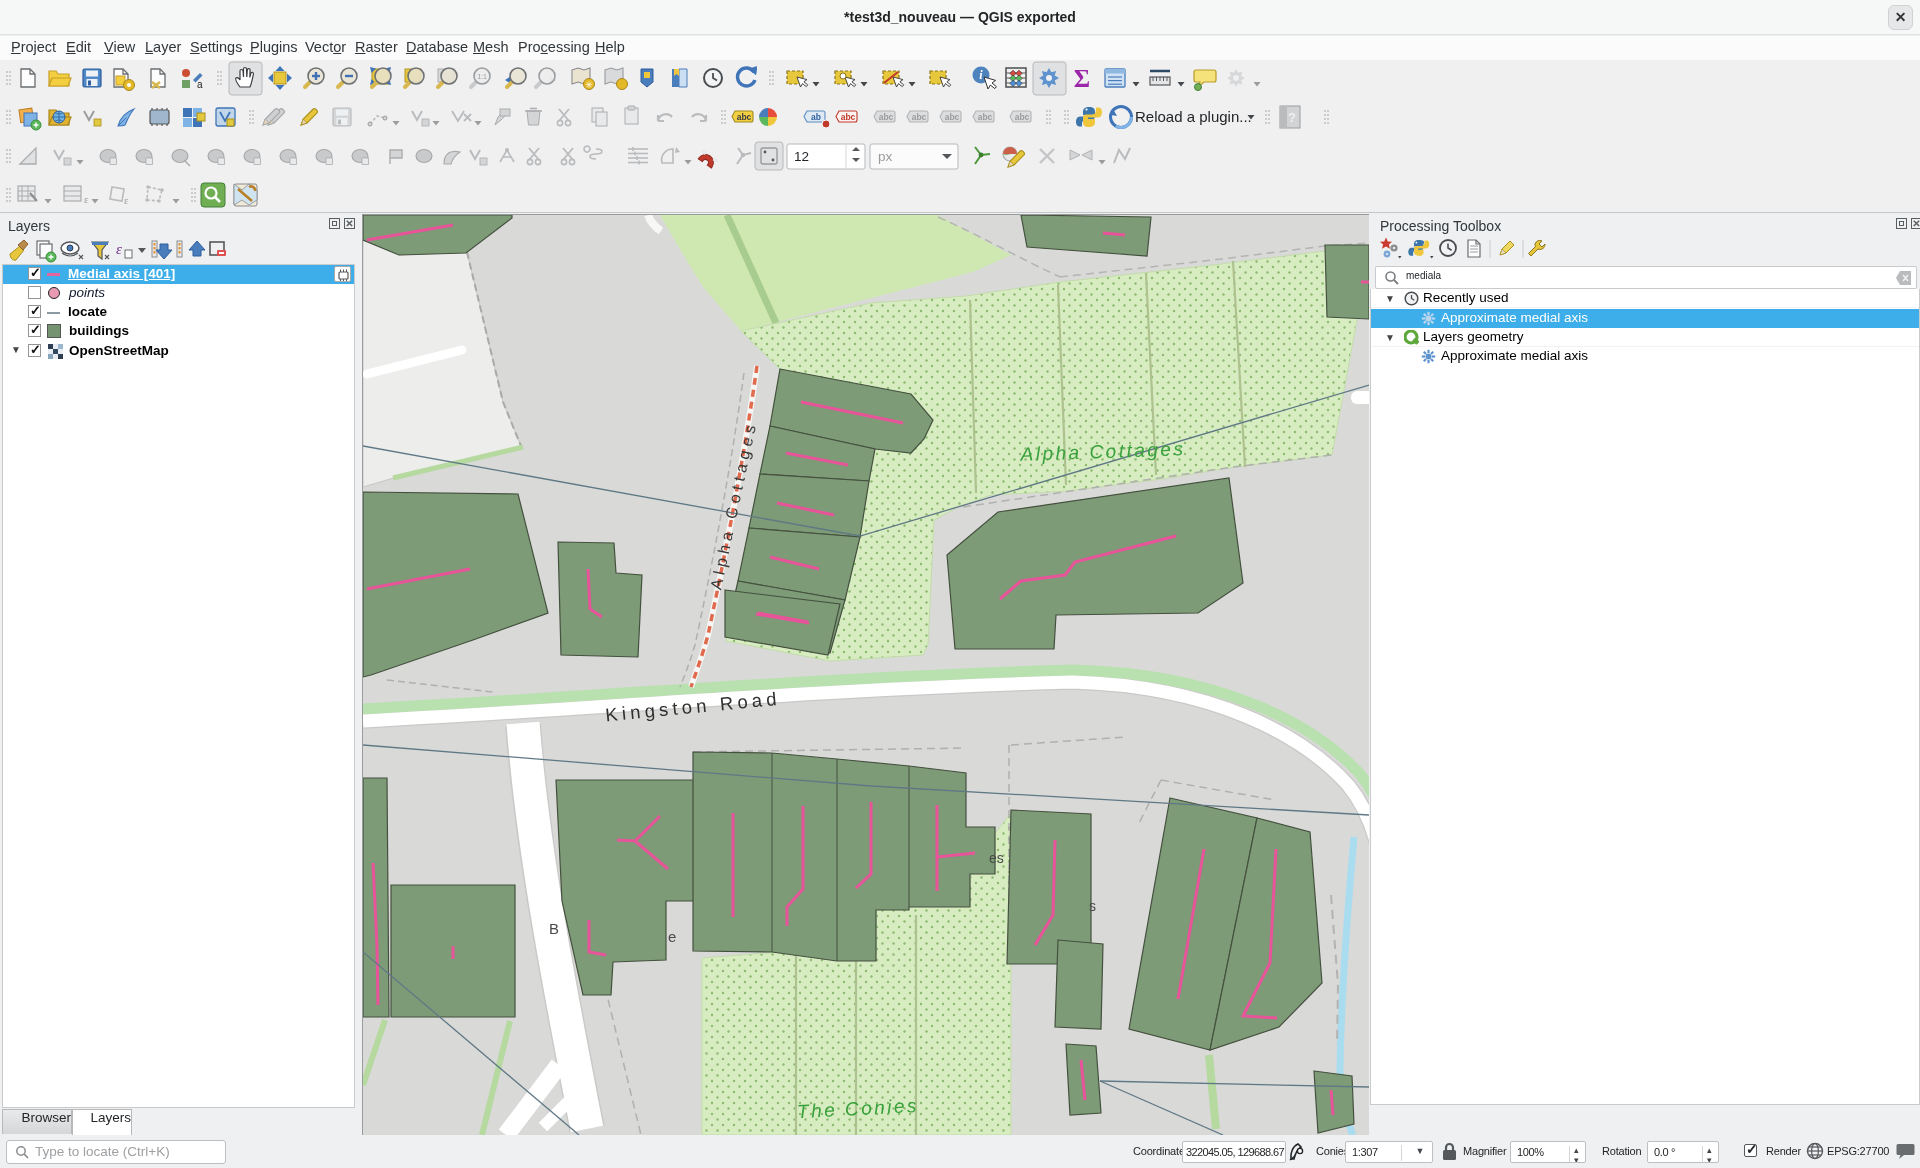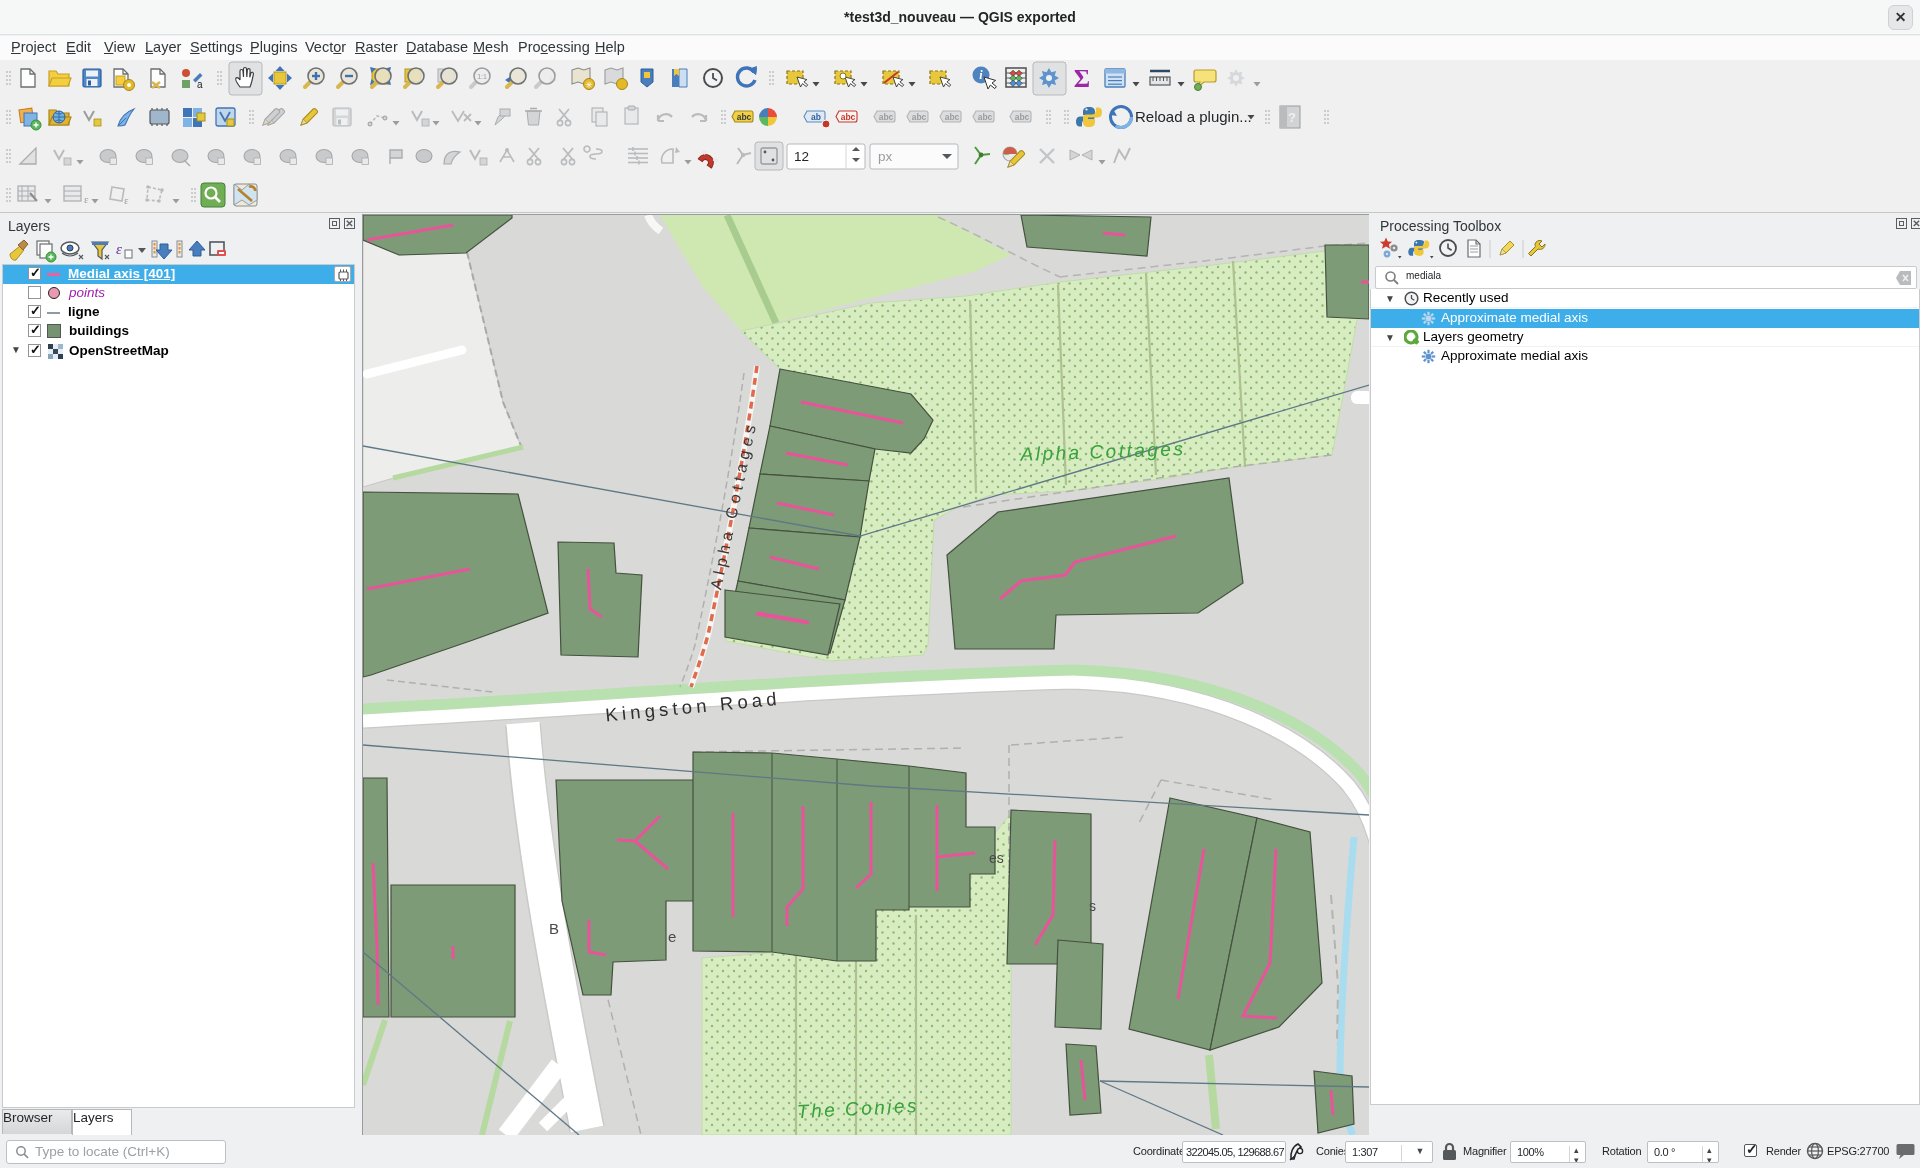--- a/index.html
+++ b/index.html
@@ -33,21 +33,21 @@
   .prow { position:absolute; left:0; width:548px; height:19px; font-size:13.5px; color:#000; border-bottom:1px solid #f2f2f2;}
   
   #statusbar { left:0; top:1136px; width:1920px; height:32px; background:#eff0f1; font-size:11px; letter-spacing:-0.2px; color:#232629; }
   #statusbar .inp { position:absolute; top:5px; height:22px; background:#fff; border:1px solid #bdbfc1; border-radius:2px; font-size:11px; letter-spacing:-0.35px; color:#232629; padding:4px 6px; white-space:nowrap; overflow:hidden; }
   #statusbar .lbl { position:absolute; top:9px; }
   .spin { position:absolute; width:16px; top:4px; height:24px; border-left:1px solid #d5d6d7; }
   .spin:before { content:"▴"; position:absolute; top:-1px; left:4px; font-size:9px; color:#444; }
   .spin:after { content:"▾"; position:absolute; top:9px; left:4px; font-size:9px; color:#444; }
   #locate { position:absolute; left:6px; top:1140px; width:220px; height:24px; background:#fff; border:1px solid #bdbfc1; border-radius:3px; color:#9da0a3; font-size:13.5px; padding:3px 6px 0 28px; }
   #tabs { position:absolute; left:0px; top:1109px; }
-  .tab { position:absolute; top:0; height:25px; font-size:13.5px; color:#232629; text-align:left; }
+  .tab { position:absolute; top:0; height:25px; font-size:13.5px; color:#232629; text-align:right; }
 </style></head>
 <body>
   <div class="abs" id="titlebar">
     <div class="abs" id="title">*test3d_nouveau — QGIS exported</div>
     <div class="abs" id="closebtn">✕</div>
   </div>
   <div class="abs" id="menubar">
     <span style="left:11px"><u>P</u>roject</span>
     <span style="left:66px"><u>E</u>dit</span>
     <span style="left:104px"><u>V</u>iew</span>
@@ -533,27 +533,27 @@
               <line x1="11.5" y1="2.5" x2="11.5" y2="5"></line>
               <line x1="5.5" y1="12" x2="5.5" y2="14"></line>
               <line x1="8.5" y1="12" x2="8.5" y2="14"></line>
               <line x1="11.5" y1="12" x2="11.5" y2="14"></line>
             </g>
           </svg></span>
       </div>
       <div class="lrow" style="top:19px;">
         <span class="cb" style="left:25px"></span>
         <span class="abs" style="left:45px; top:3px; width:12px; height:12px; background:#e99ab2; border:1px solid #232323; border-radius:50%;"></span>
-        <span class="abs" style="left:66px; top:1px; font-style:italic; color:#a21caf;">points</span>
+        <span class="abs" style="left:66px; top:1px; font-style:italic; color:#0f172a;">points</span>
       </div>
       <div class="lrow" style="top:38px;">
         <span class="cb" style="left:25px"></span>
         <span class="chk" style="left:27px">✓</span>
         <span class="abs" style="left:44px; top:9px; width:13px; height:2px; background:#8b9aa3;"></span>
-        <span class="abs" style="left:65px; top:1px; font-weight:bold;">ligne</span>
+        <span class="abs" style="left:65px; top:1px; font-weight:bold;">locate</span>
       </div>
       <div class="lrow" style="top:57px;">
         <span class="cb" style="left:25px"></span>
         <span class="chk" style="left:27px">✓</span>
         <span class="abs" style="left:44px; top:2px; width:14px; height:14px; background:#759371; border:1px solid #555;"></span>
         <span class="abs" style="left:66px; top:1px; font-weight:bold;">buildings</span>
       </div>
       <div class="lrow" style="top:77px;">
         <span class="abs" style="left:8px; top:2px; font-size:10px; color:#444;">▼</span>
         <span class="cb" style="left:25px"></span>

